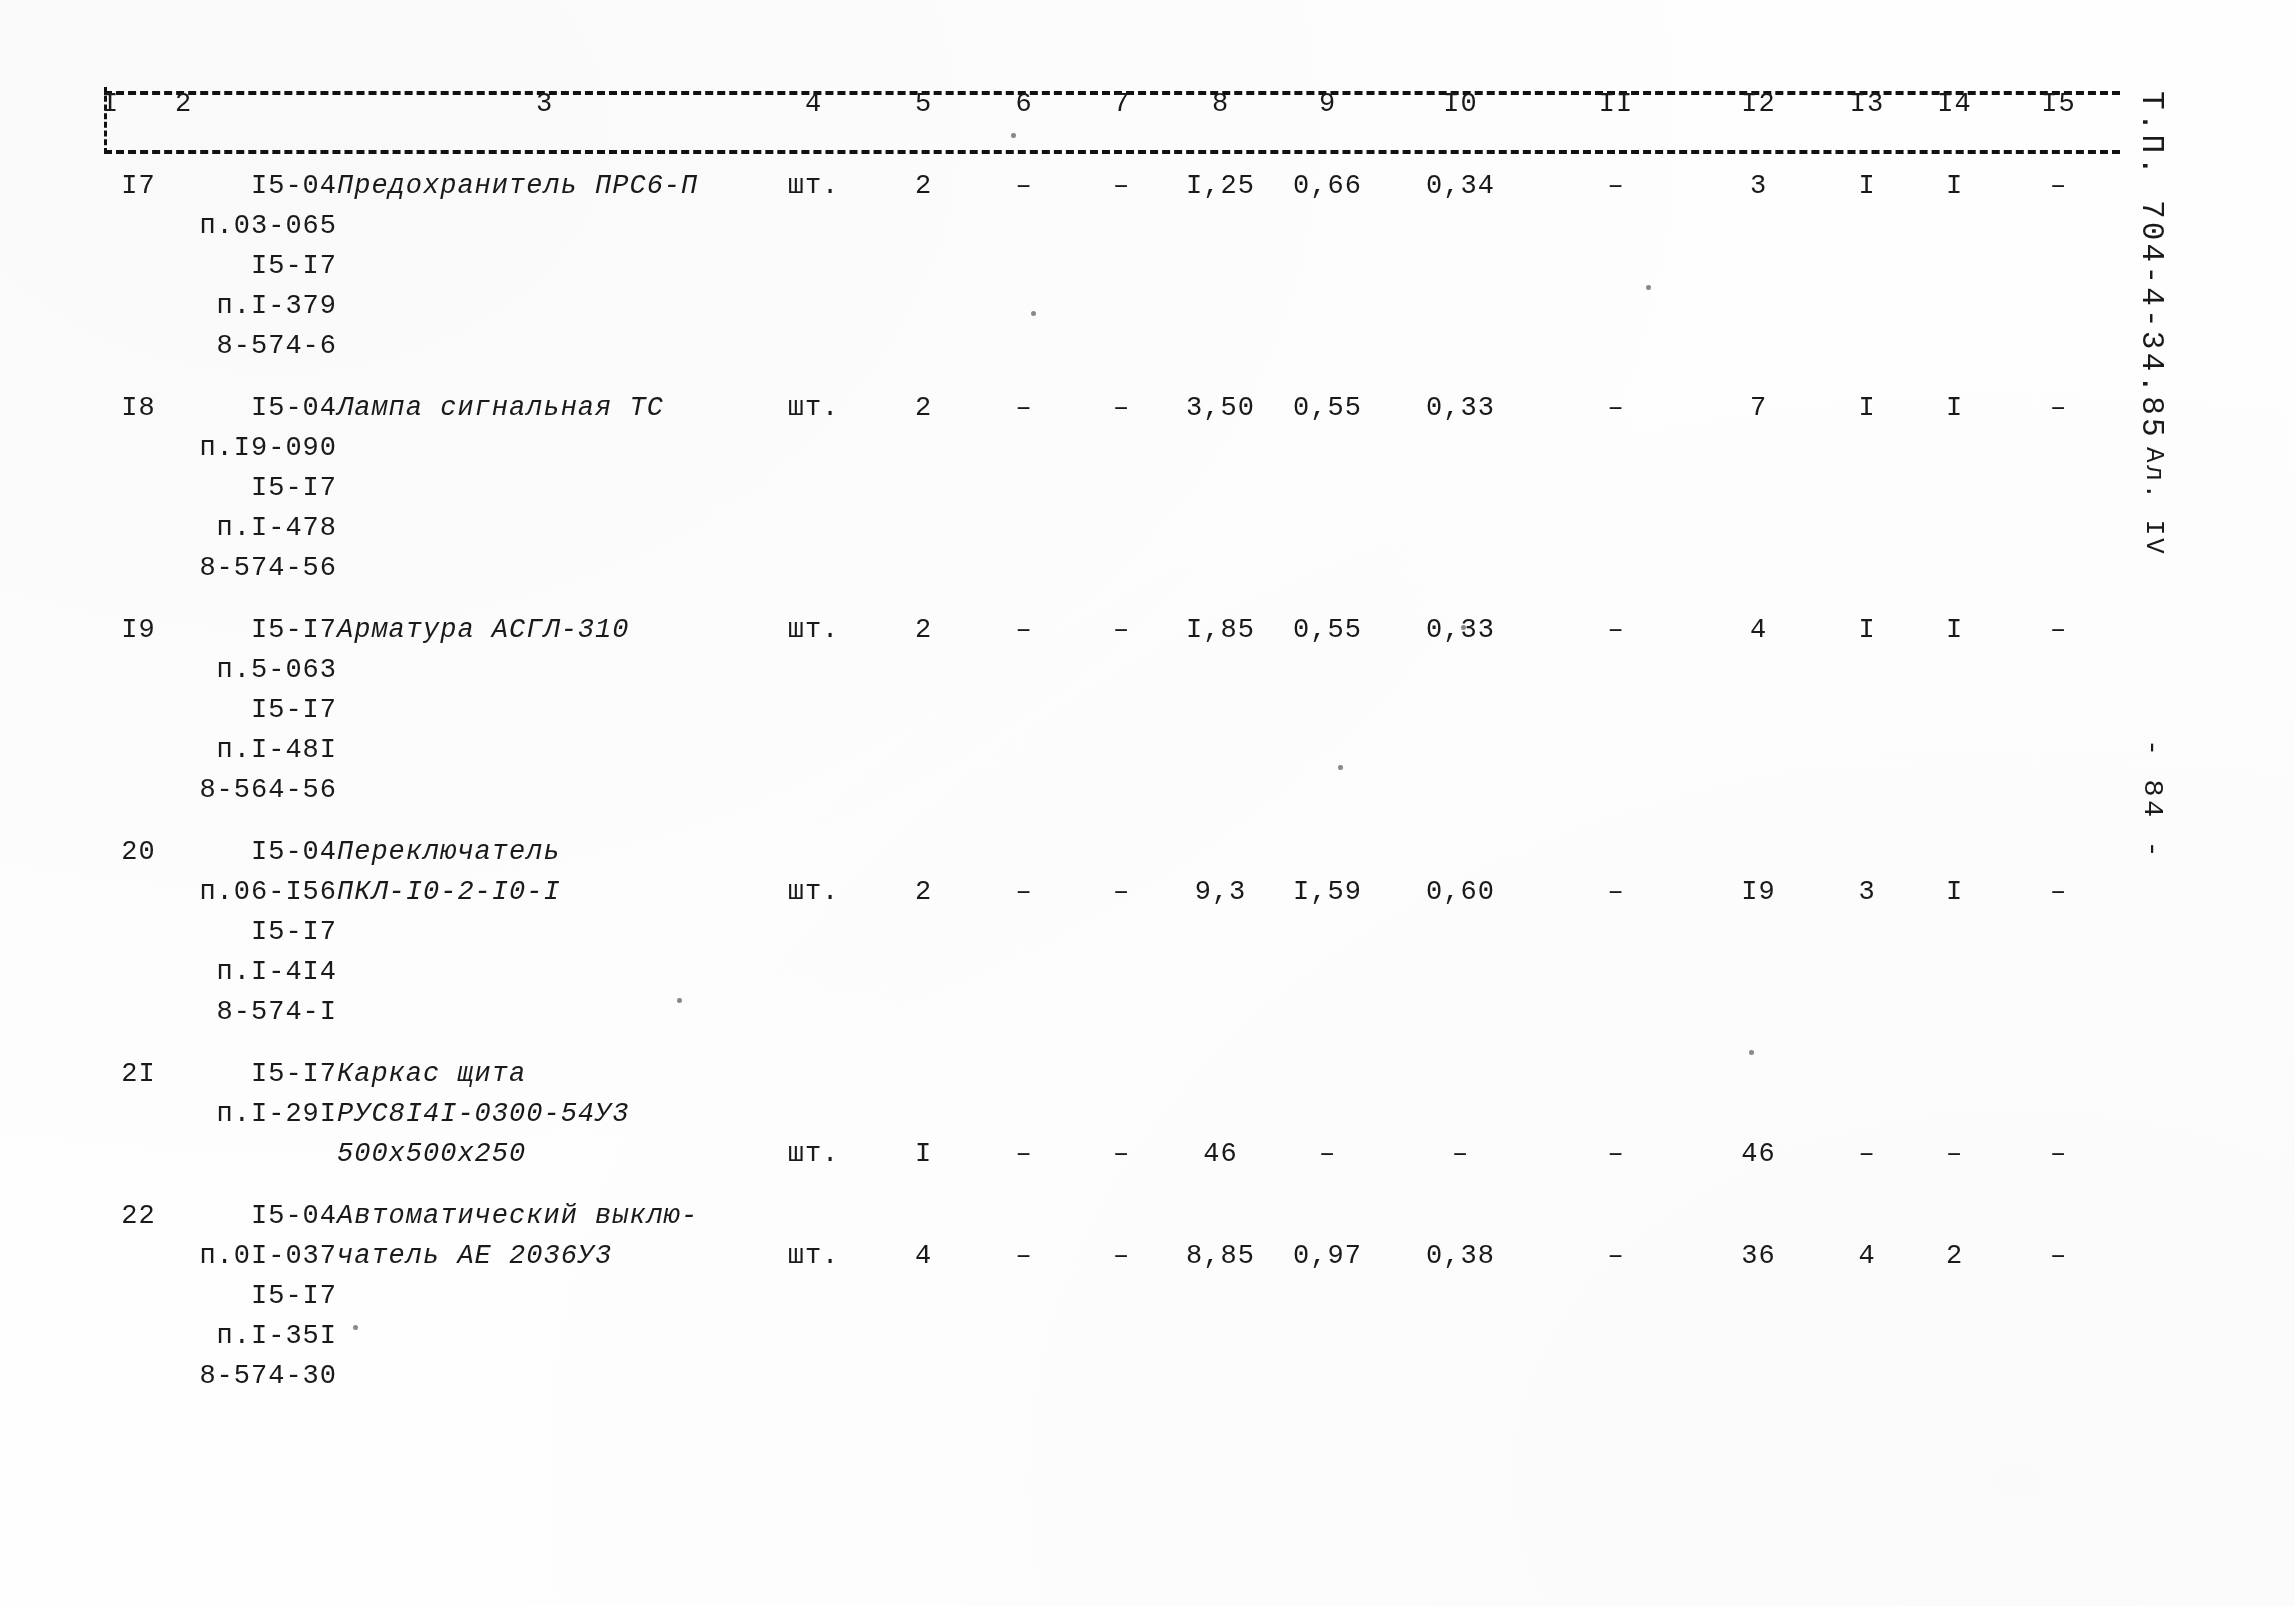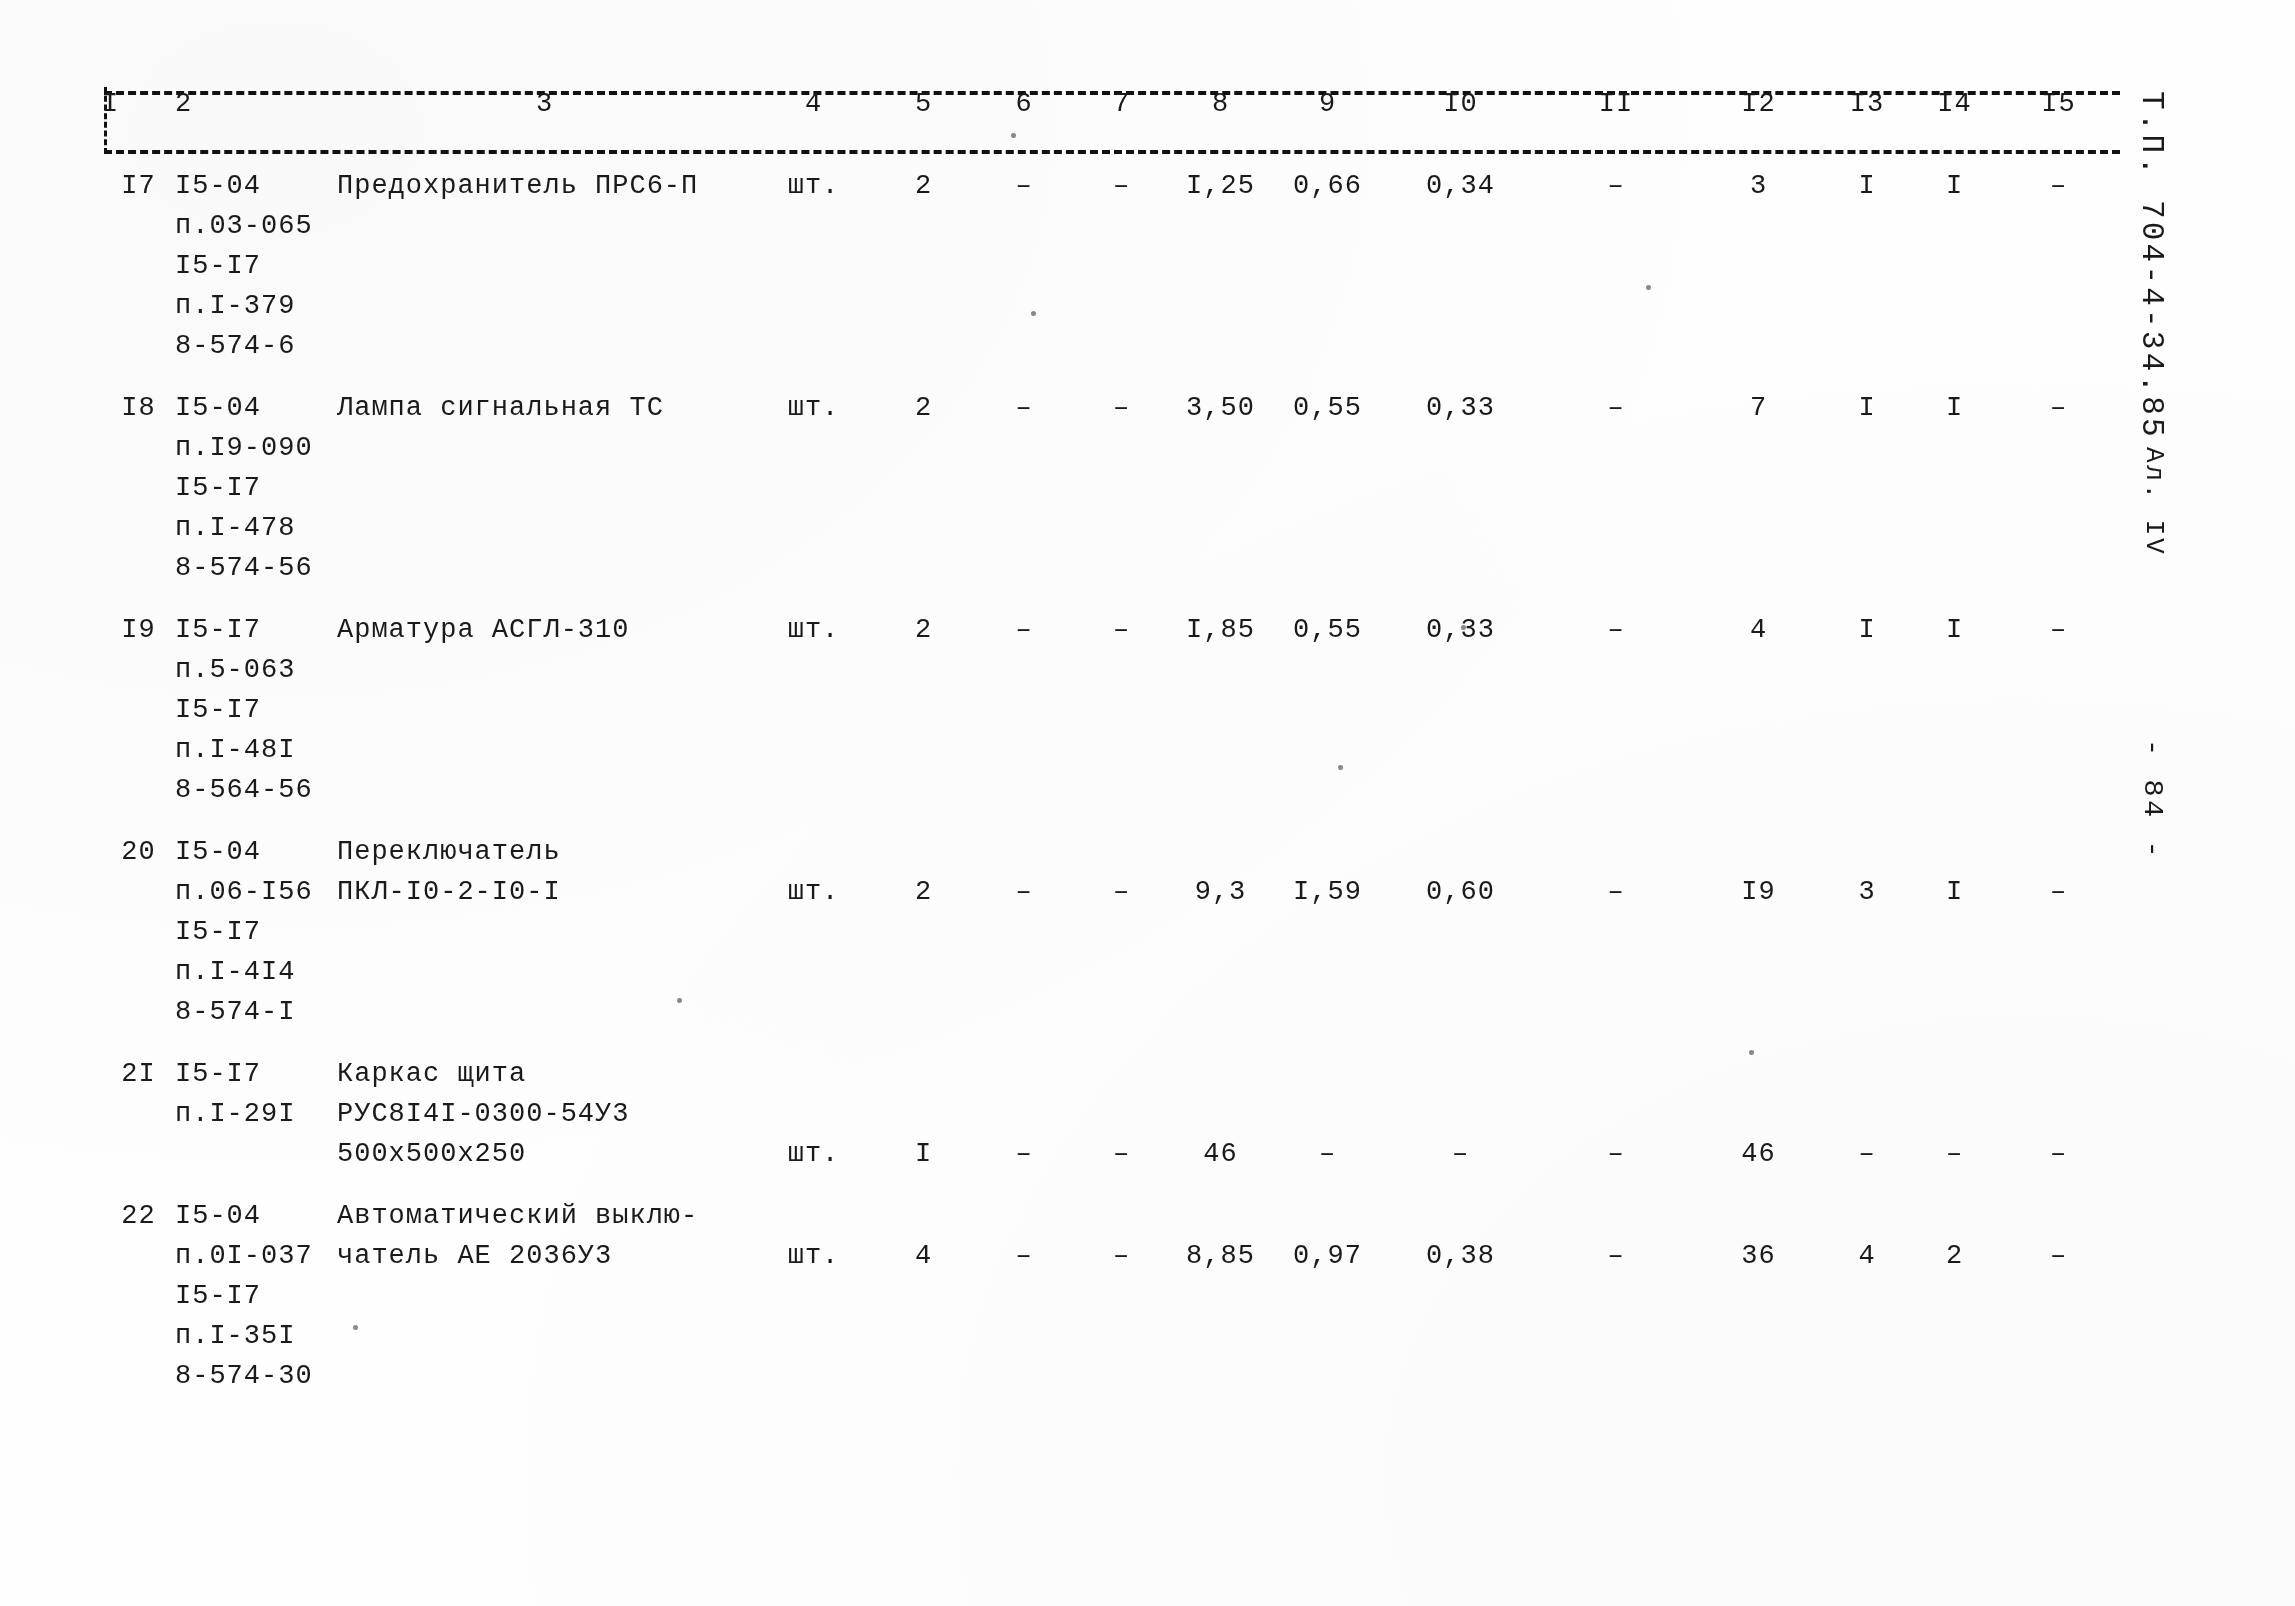--- a/index.html
+++ b/index.html
@@ -89,22 +89,22 @@
   col.c-q12   { width: 133px; }
   col.c-q13   { width: 84px; }
   col.c-q14   { width: 91px; }
   col.c-q15   { width: 117px; }
 
   tbody tr.data-row > td { padding-top: 22px; }
 
   .cell-center { text-align: center; }
   .cell-left   { text-align: left; }
 
-  .code-stack span { display: block; white-space: nowrap; }
-  .name-stack span { display: block; white-space: nowrap; }
+  .code-stack span { display: block; white-space: nowrap; text-align: right; }
+  .name-stack span { display: block; white-space: nowrap; font-style: italic; }
 
   
   .num-l1 { }
   .num-l2 { padding-top: 62px !important; }
   .num-l3 { padding-top: 102px !important; }
 
   
   .rot {
     position: absolute;
     transform-origin: left top;

